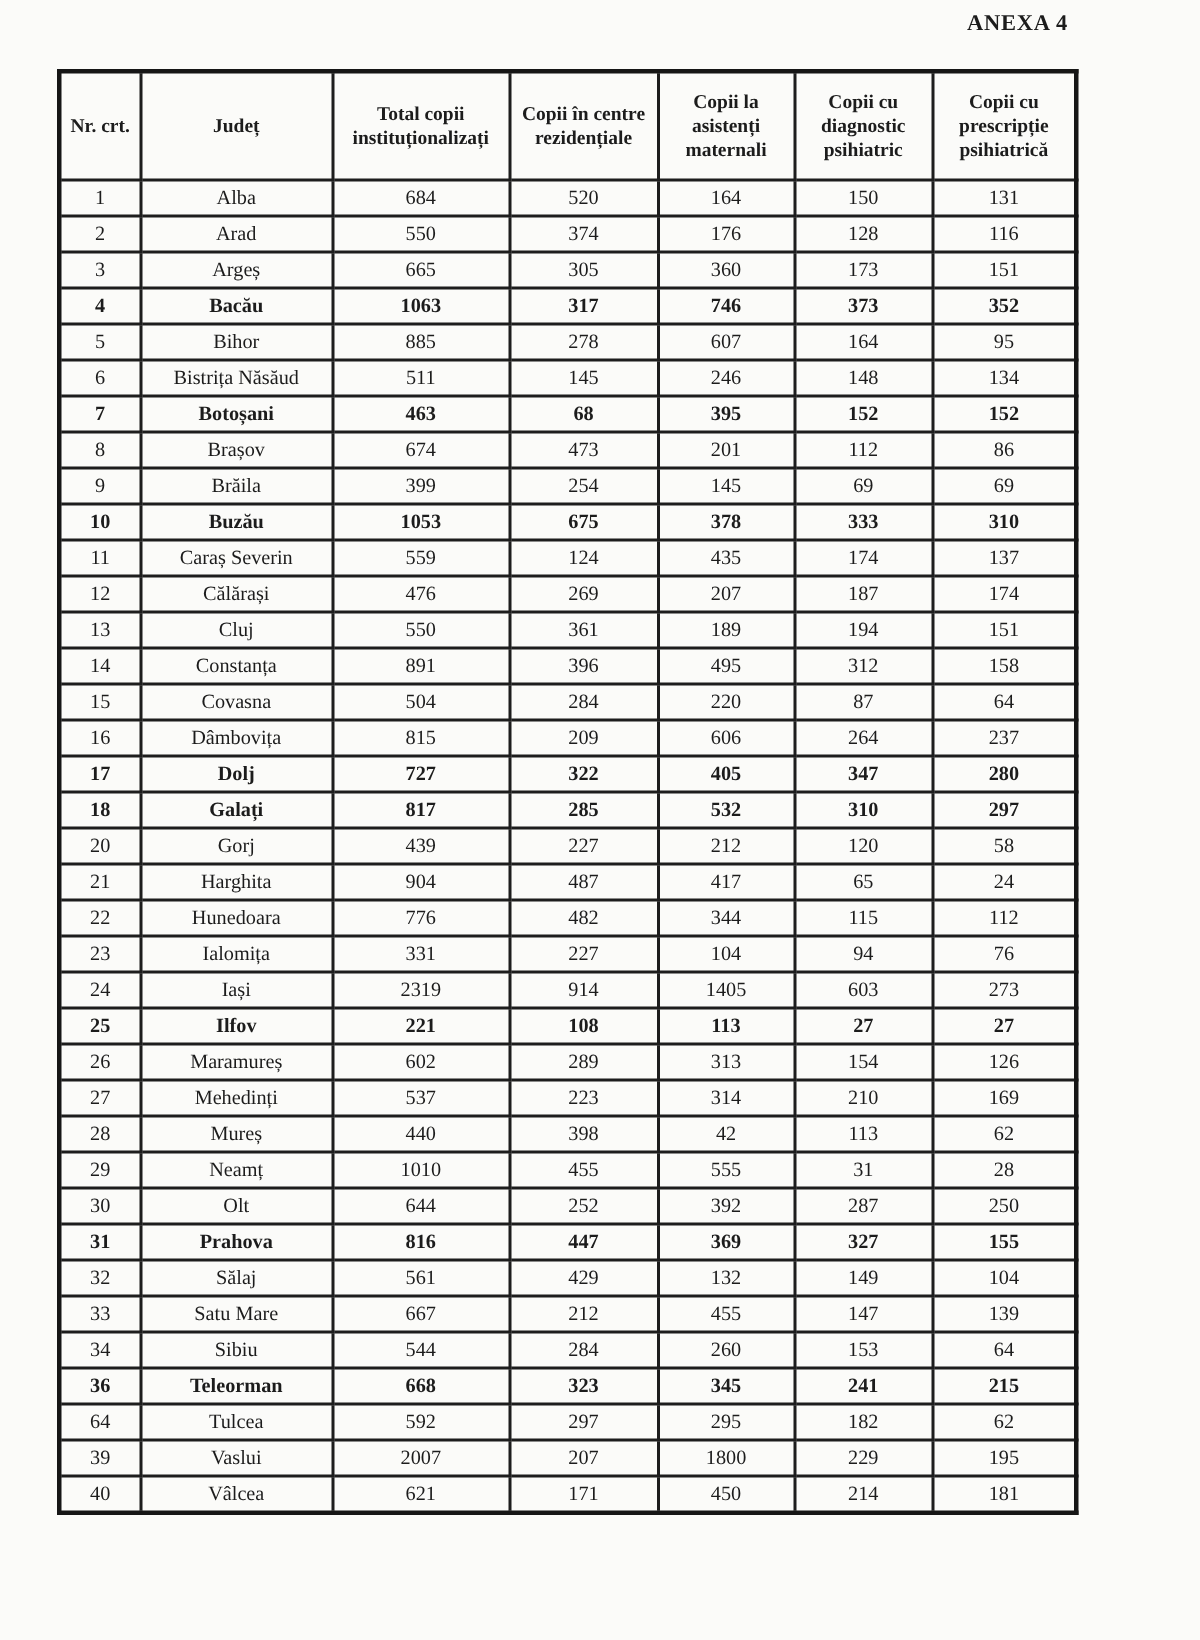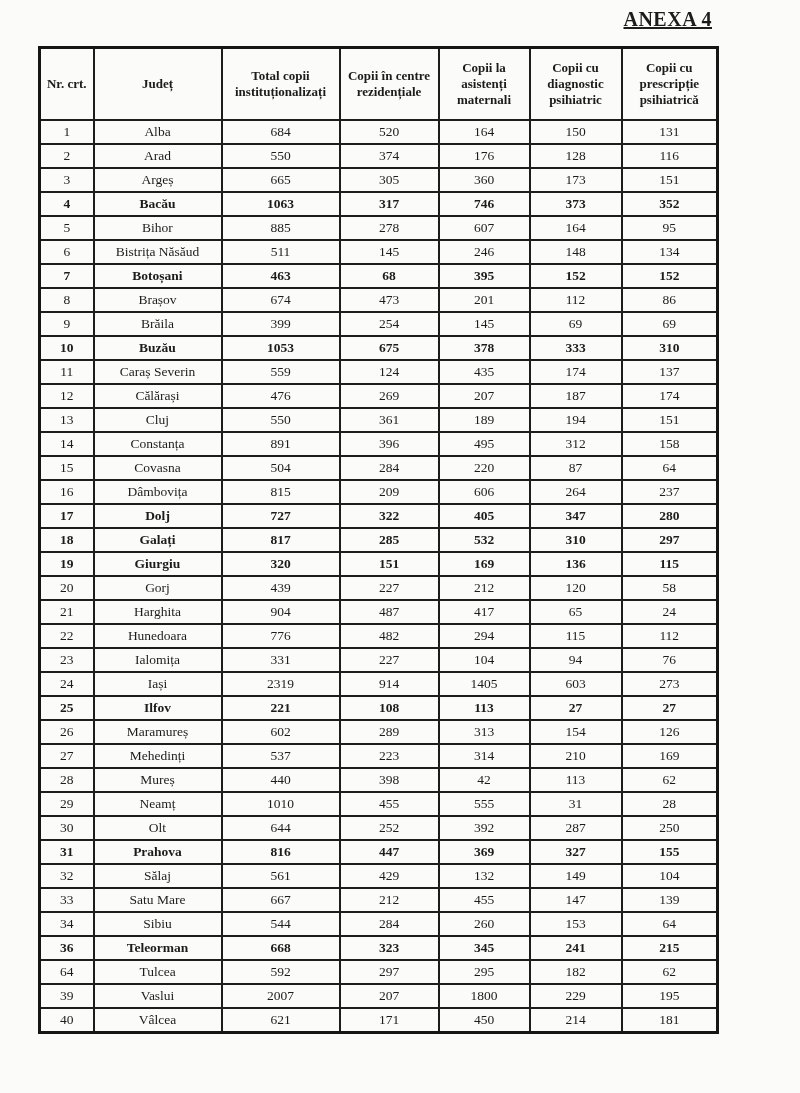--- a/index.html
+++ b/index.html
@@ -12,24 +12,23 @@
     position: relative;
     background: #fbfbf9;
     font-family: "Liberation Serif", "DejaVu Serif", serif;
     color: #1c1c1c;
     overflow: hidden;
   }
   .annex-label {
     position: absolute;
     top: 8px;
     right: 88px;
-    font-size: 20px;
+    font-size: 15px;
     font-weight: bold;
     letter-spacing: 0.5px;
-    text-decoration: underline;
   }
   table.data-table {
     position: absolute;
     left: 38px;
     top: 46px;
     width: 678px;
     border-collapse: collapse;
     table-layout: fixed;
     border: 3px solid #161616;
   }
@@ -248,29 +247,20 @@
       </tr>
       <tr class="bold-row">
         <td>18</td>
         <td>Galați</td>
         <td>817</td>
         <td>285</td>
         <td>532</td>
         <td>310</td>
         <td>297</td>
       </tr>
-      <tr class="bold-row">
-        <td>19</td>
-        <td>Giurgiu</td>
-        <td>320</td>
-        <td>151</td>
-        <td>169</td>
-        <td>136</td>
-        <td>115</td>
-      </tr>
       <tr>
         <td>20</td>
         <td>Gorj</td>
         <td>439</td>
         <td>227</td>
         <td>212</td>
         <td>120</td>
         <td>58</td>
       </tr>
       <tr>
@@ -280,21 +270,21 @@
         <td>487</td>
         <td>417</td>
         <td>65</td>
         <td>24</td>
       </tr>
       <tr>
         <td>22</td>
         <td>Hunedoara</td>
         <td>776</td>
         <td>482</td>
-        <td>294</td>
+        <td>344</td>
         <td>115</td>
         <td>112</td>
       </tr>
       <tr>
         <td>23</td>
         <td>Ialomița</td>
         <td>331</td>
         <td>227</td>
         <td>104</td>
         <td>94</td>

